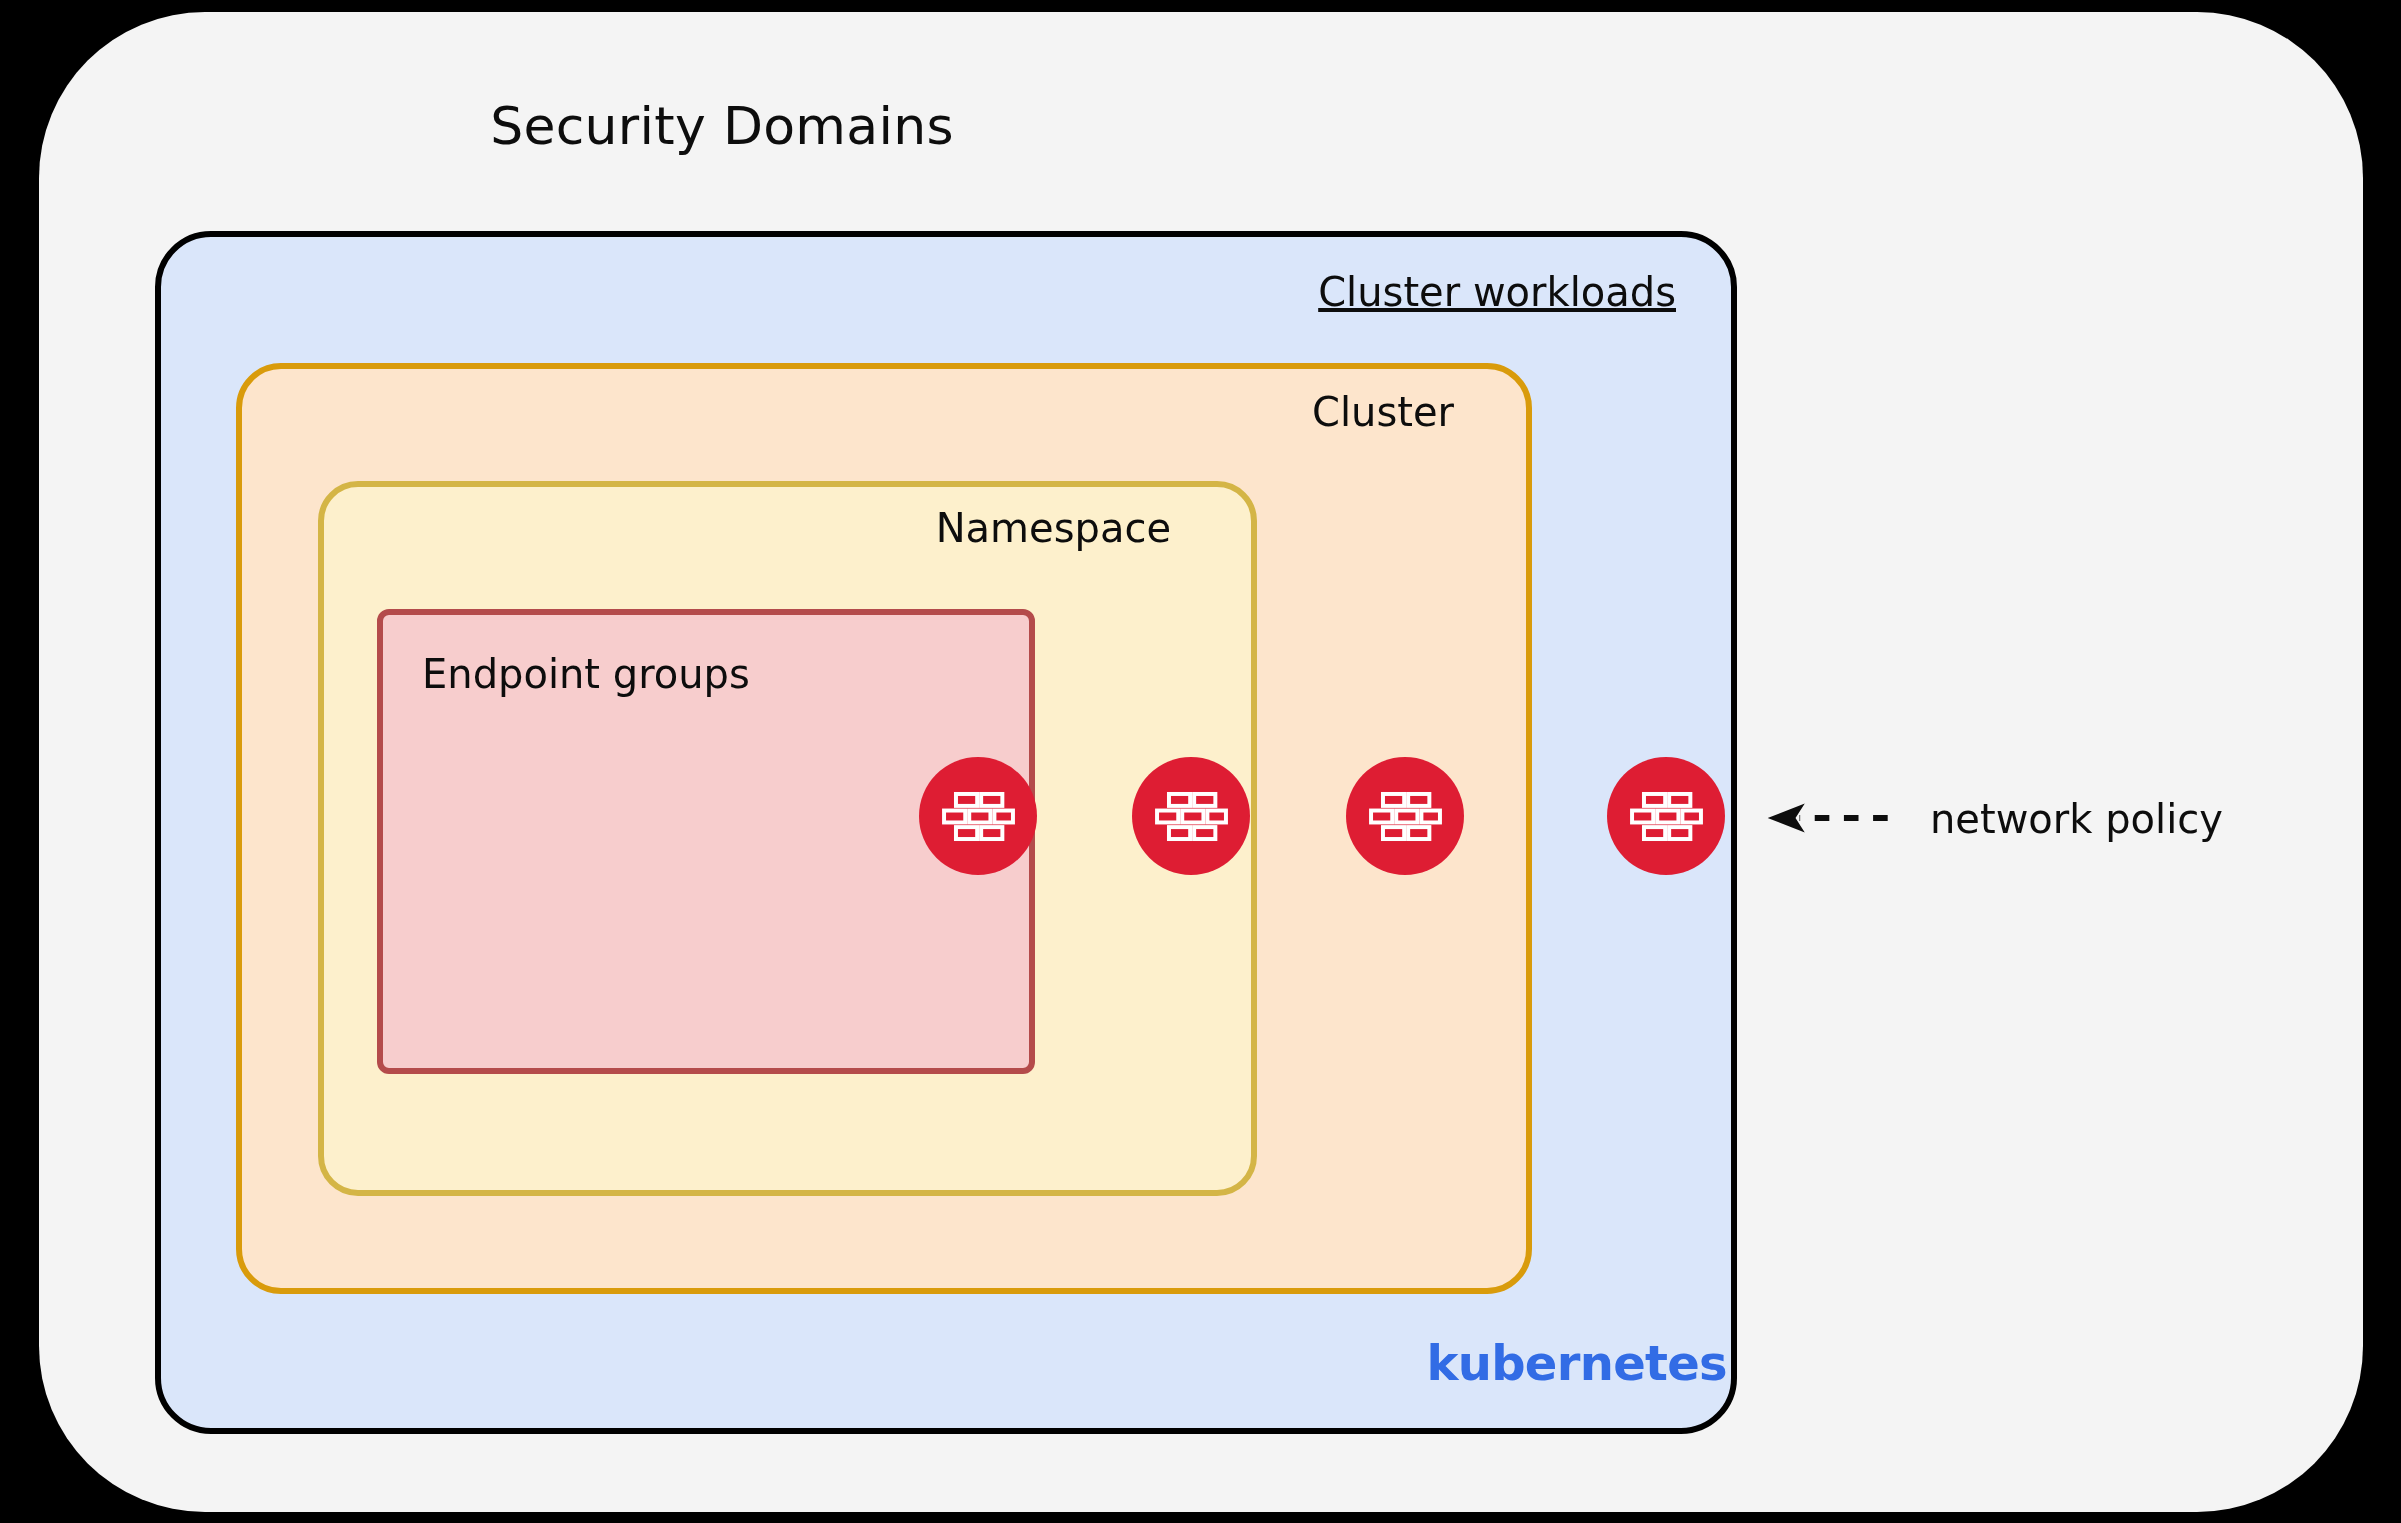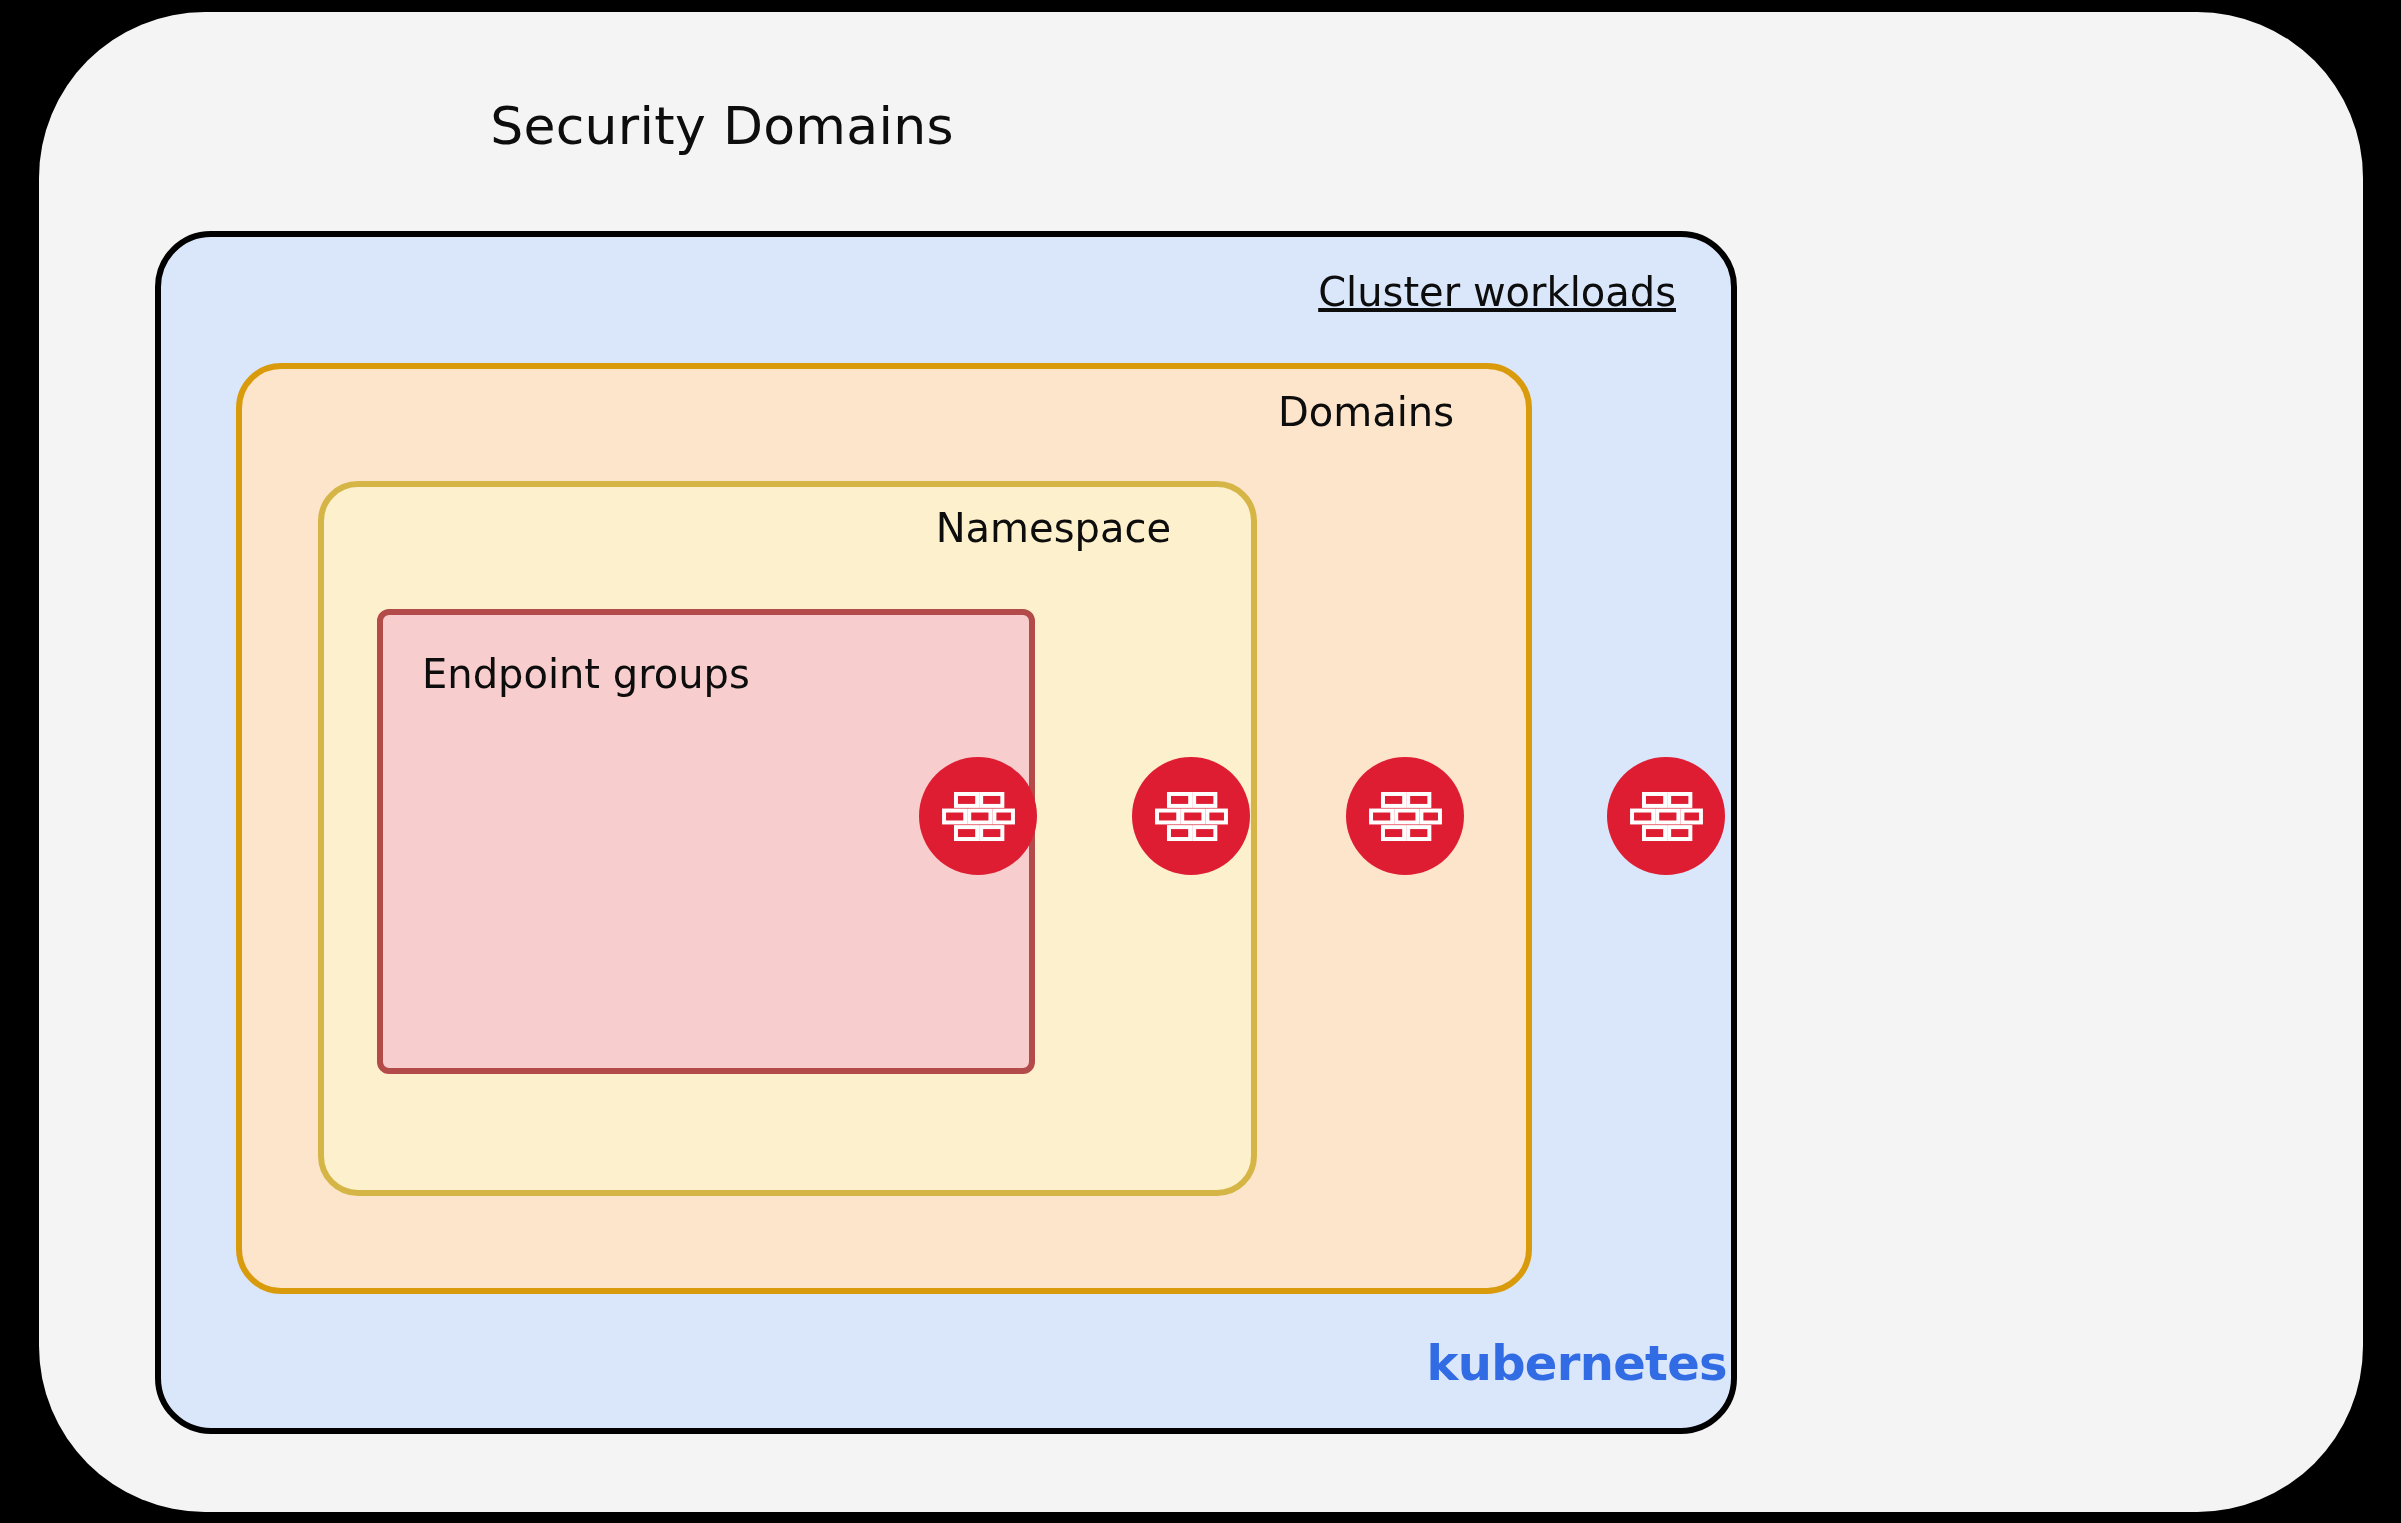--- a/index.html
+++ b/index.html
@@ -182,21 +182,21 @@
 
     <div class="title">Security Domains</div>
 
     <div class="box box-cluster">
       <div class="box-label label-cluster">Cluster workloads</div>
 
       <div class="k8s-word">kubernetes</div>
     </div>
 
     <div class="box box-tenant">
-      <div class="box-label label-tenant">Domains</div>
+      <div class="box-label label-tenant">Cluster</div>
     </div>
 
     <div class="box box-namespace">
       <div class="box-label label-namespace">Namespace</div>
     </div>
 
     <div class="box box-endpoints">
       <div class="box-label label-endpoints">Endpoint groups</div>
     </div>
 
@@ -259,15 +259,24 @@
           <rect x="3" y="31" width="32" height="18"></rect>
           <rect x="41" y="31" width="32" height="18"></rect>
           <rect x="79" y="31" width="28" height="18"></rect>
           <rect x="21" y="56" width="32" height="18"></rect>
           <rect x="59" y="56" width="32" height="18"></rect>
         </g>
       </svg>
     </span>
   </div>
 
+  <div class="annotation">
+    <span>
+      <svg width="126" height="40" viewBox="0 0 190 60" xmlns="http://www.w3.org/2000/svg">
+        <line x1="185" y1="30" x2="52" y2="30" stroke="#0d0d0d" stroke-width="9" stroke-dasharray="22 22"></line>
+        <path d="M 4 30 L 60 8 L 46 30 L 60 52 Z" fill="#0d0d0d"></path>
+      </svg>
+    </span>
+    <span class="annotation-label">network policy</span>
+  </div>
 
 </div>
 
 
 </body></html>

